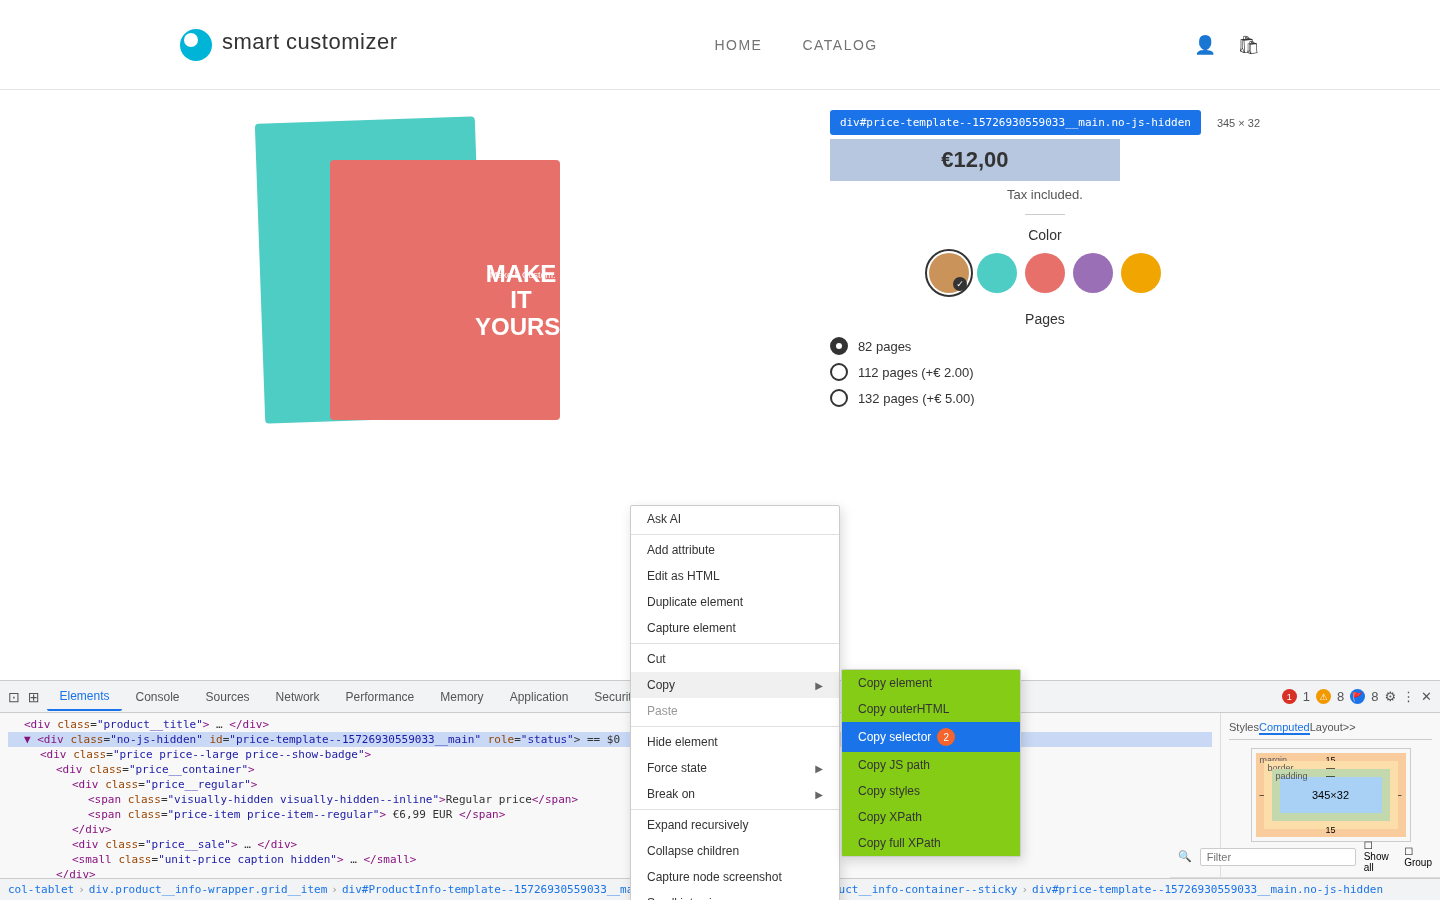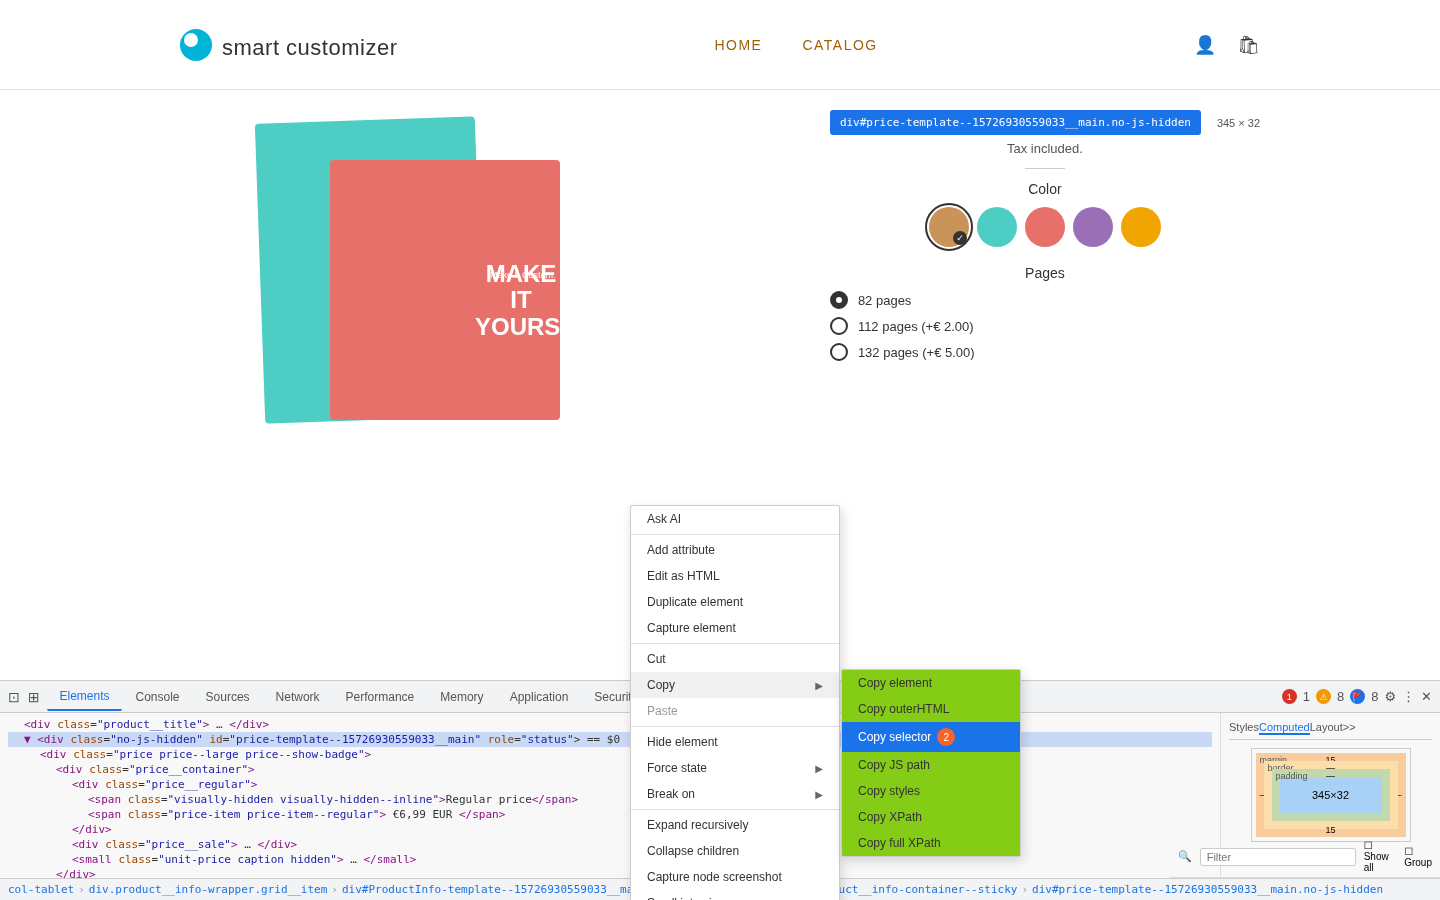--- a/index.html
+++ b/index.html
@@ -1,25 +1,25 @@
 <!DOCTYPE html>
 <html><head>
   <meta charset="utf-8">
   <style>
     * { margin: 0; padding: 0; box-sizing: border-box; }
     body { width: 1440px; height: 900px; overflow: hidden; font-family: -apple-system, BlinkMacSystemFont, 'Segoe UI', sans-serif; background: #fff; position: relative; }
 
     
     .nav { display: flex; align-items: center; justify-content: space-between; padding: 0 180px; height: 90px; border-bottom: 1px solid #e5e5e5; }
-    .nav-logo { display: flex; align-items: flex-end; gap: 10px; }
+    .nav-logo { display: flex; align-items: flex-start; gap: 10px; }
     .nav-logo-icon { width: 32px; height: 32px; background: #00b4d8; border-radius: 50%; position: relative; }
     .nav-logo-icon::after { content: ''; position: absolute; width: 14px; height: 14px; background: #fff; border-radius: 50%; top: 4px; left: 4px; }
     .nav-logo-text { font-size: 22px; font-weight: 400; color: #333; letter-spacing: 0.5px; }
     .nav-links { display: flex; align-items: center; gap: 40px; }
-    .nav-link { font-size: 14px; letter-spacing: 1.5px; color: #a16207; text-transform: uppercase; cursor: pointer; font-weight: 500; }
+    .nav-link { font-size: 14px; letter-spacing: 1.5px; color: #737373; text-transform: uppercase; cursor: pointer; font-weight: 500; }
     .nav-icons { display: flex; gap: 20px; align-items: center; }
     .nav-icon { font-size: 18px; color: #333; cursor: pointer; }
 
     
     .page-body { position: relative; width: 100%; height: 810px; overflow: hidden; }
 
     
     .product-image-area { position: absolute; left: 200px; top: 30px; width: 420px; height: 400px; }
     .notebook-teal { position: absolute; left: 60px; top: 0; width: 220px; height: 300px; background: #4ecdc4; border-radius: 4px; transform: rotate(-2deg); }
     .notebook-pink { position: absolute; left: 130px; top: 40px; width: 230px; height: 260px; background: #e8706a; border-radius: 4px; }
@@ -149,20 +149,21 @@
     </div>
   </div>
 
   <div class="price-tooltip">
     <div style="display:flex;align-items:center;gap:8px;">
       <div class="tooltip-label">
         <span>div#price-template--15726930559033__main.no-js-hidden</span>
       </div>
       <span class="tooltip-dims">345 × 32</span>
     </div>
+    <div class="price-box">€12,00</div>
     <div class="tax-text">Tax included.</div>
     <hr class="divider">
 
     <div class="color-section">
       <div class="section-label">Color</div>
       <div class="color-swatches">
         <div style="position:relative;">
           <div class="swatch swatch-tan selected"></div>
           <div class="check-mark">✓</div>
         </div>

